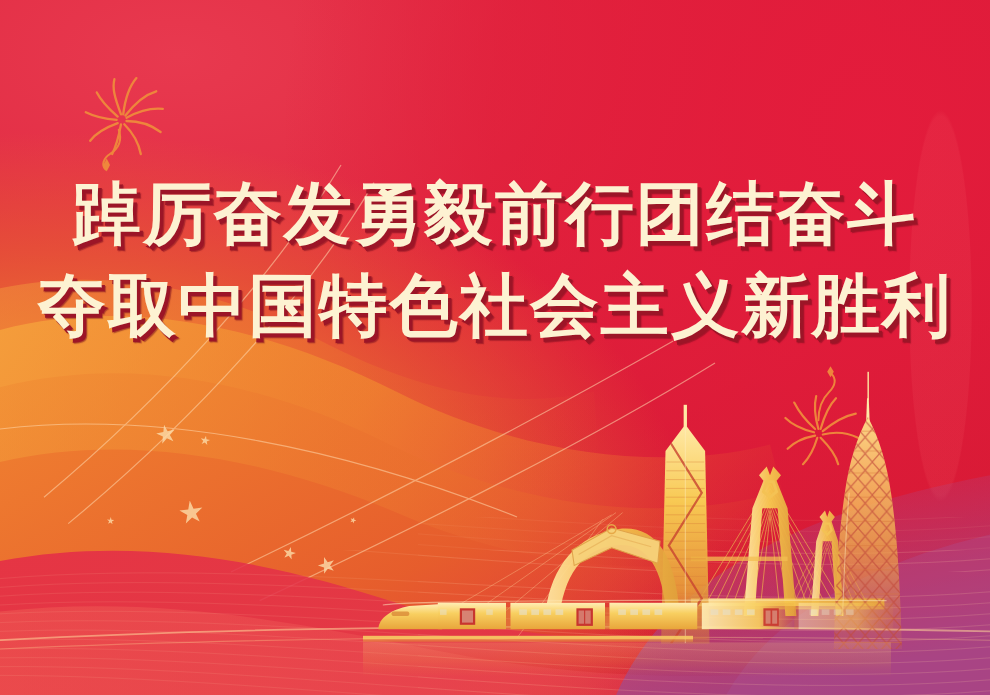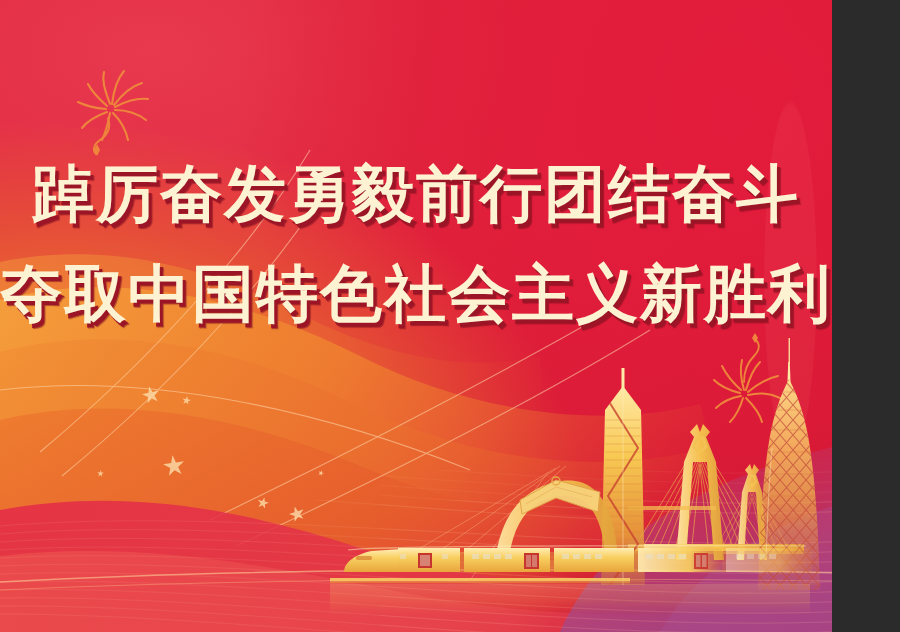--- a/index.html
+++ b/index.html
@@ -1,21 +1,21 @@
 <!DOCTYPE html>
 <html lang="zh"><head>
 <meta charset="utf-8">
 <title>宣传海报</title>
 <style>
   html,body{margin:0;padding:0;background:#2b2b2b;}
   *{box-sizing:border-box;}
 
   #poster{
     position:relative;
-    width:832px;height:632px;
+    width:900px;height:632px;
     overflow:hidden;
     font-family:"Liberation Sans","DejaVu Sans",sans-serif;
     background:#a21caf;
   }
 
   
   .layer{position:absolute;inset:0;pointer-events:none;}
 
   
   .bg-base{
@@ -70,21 +70,21 @@
     font-size:62px;
     line-height:84px;
     font-weight:bold;
     letter-spacing:2px;
     white-space:nowrap;
     text-shadow:
        3px 4px 0 #9c1527,
        4px 5px 1px rgba(120,12,30,.55);
     font-family:"DejaVu Sans","Liberation Sans",sans-serif;
   }
-  .hl-line.second{margin-top:16px;}
+  .hl-line.second{margin-top:0;}
 </style>
 </head>
 <body>
 
 <div id="poster">
 
   <div class="layer bg-base"></div>
   <div class="layer bg-crimson"></div>
   <div class="layer bg-arcs"></div>
   <div class="layer bg-orangeglow"></div>

